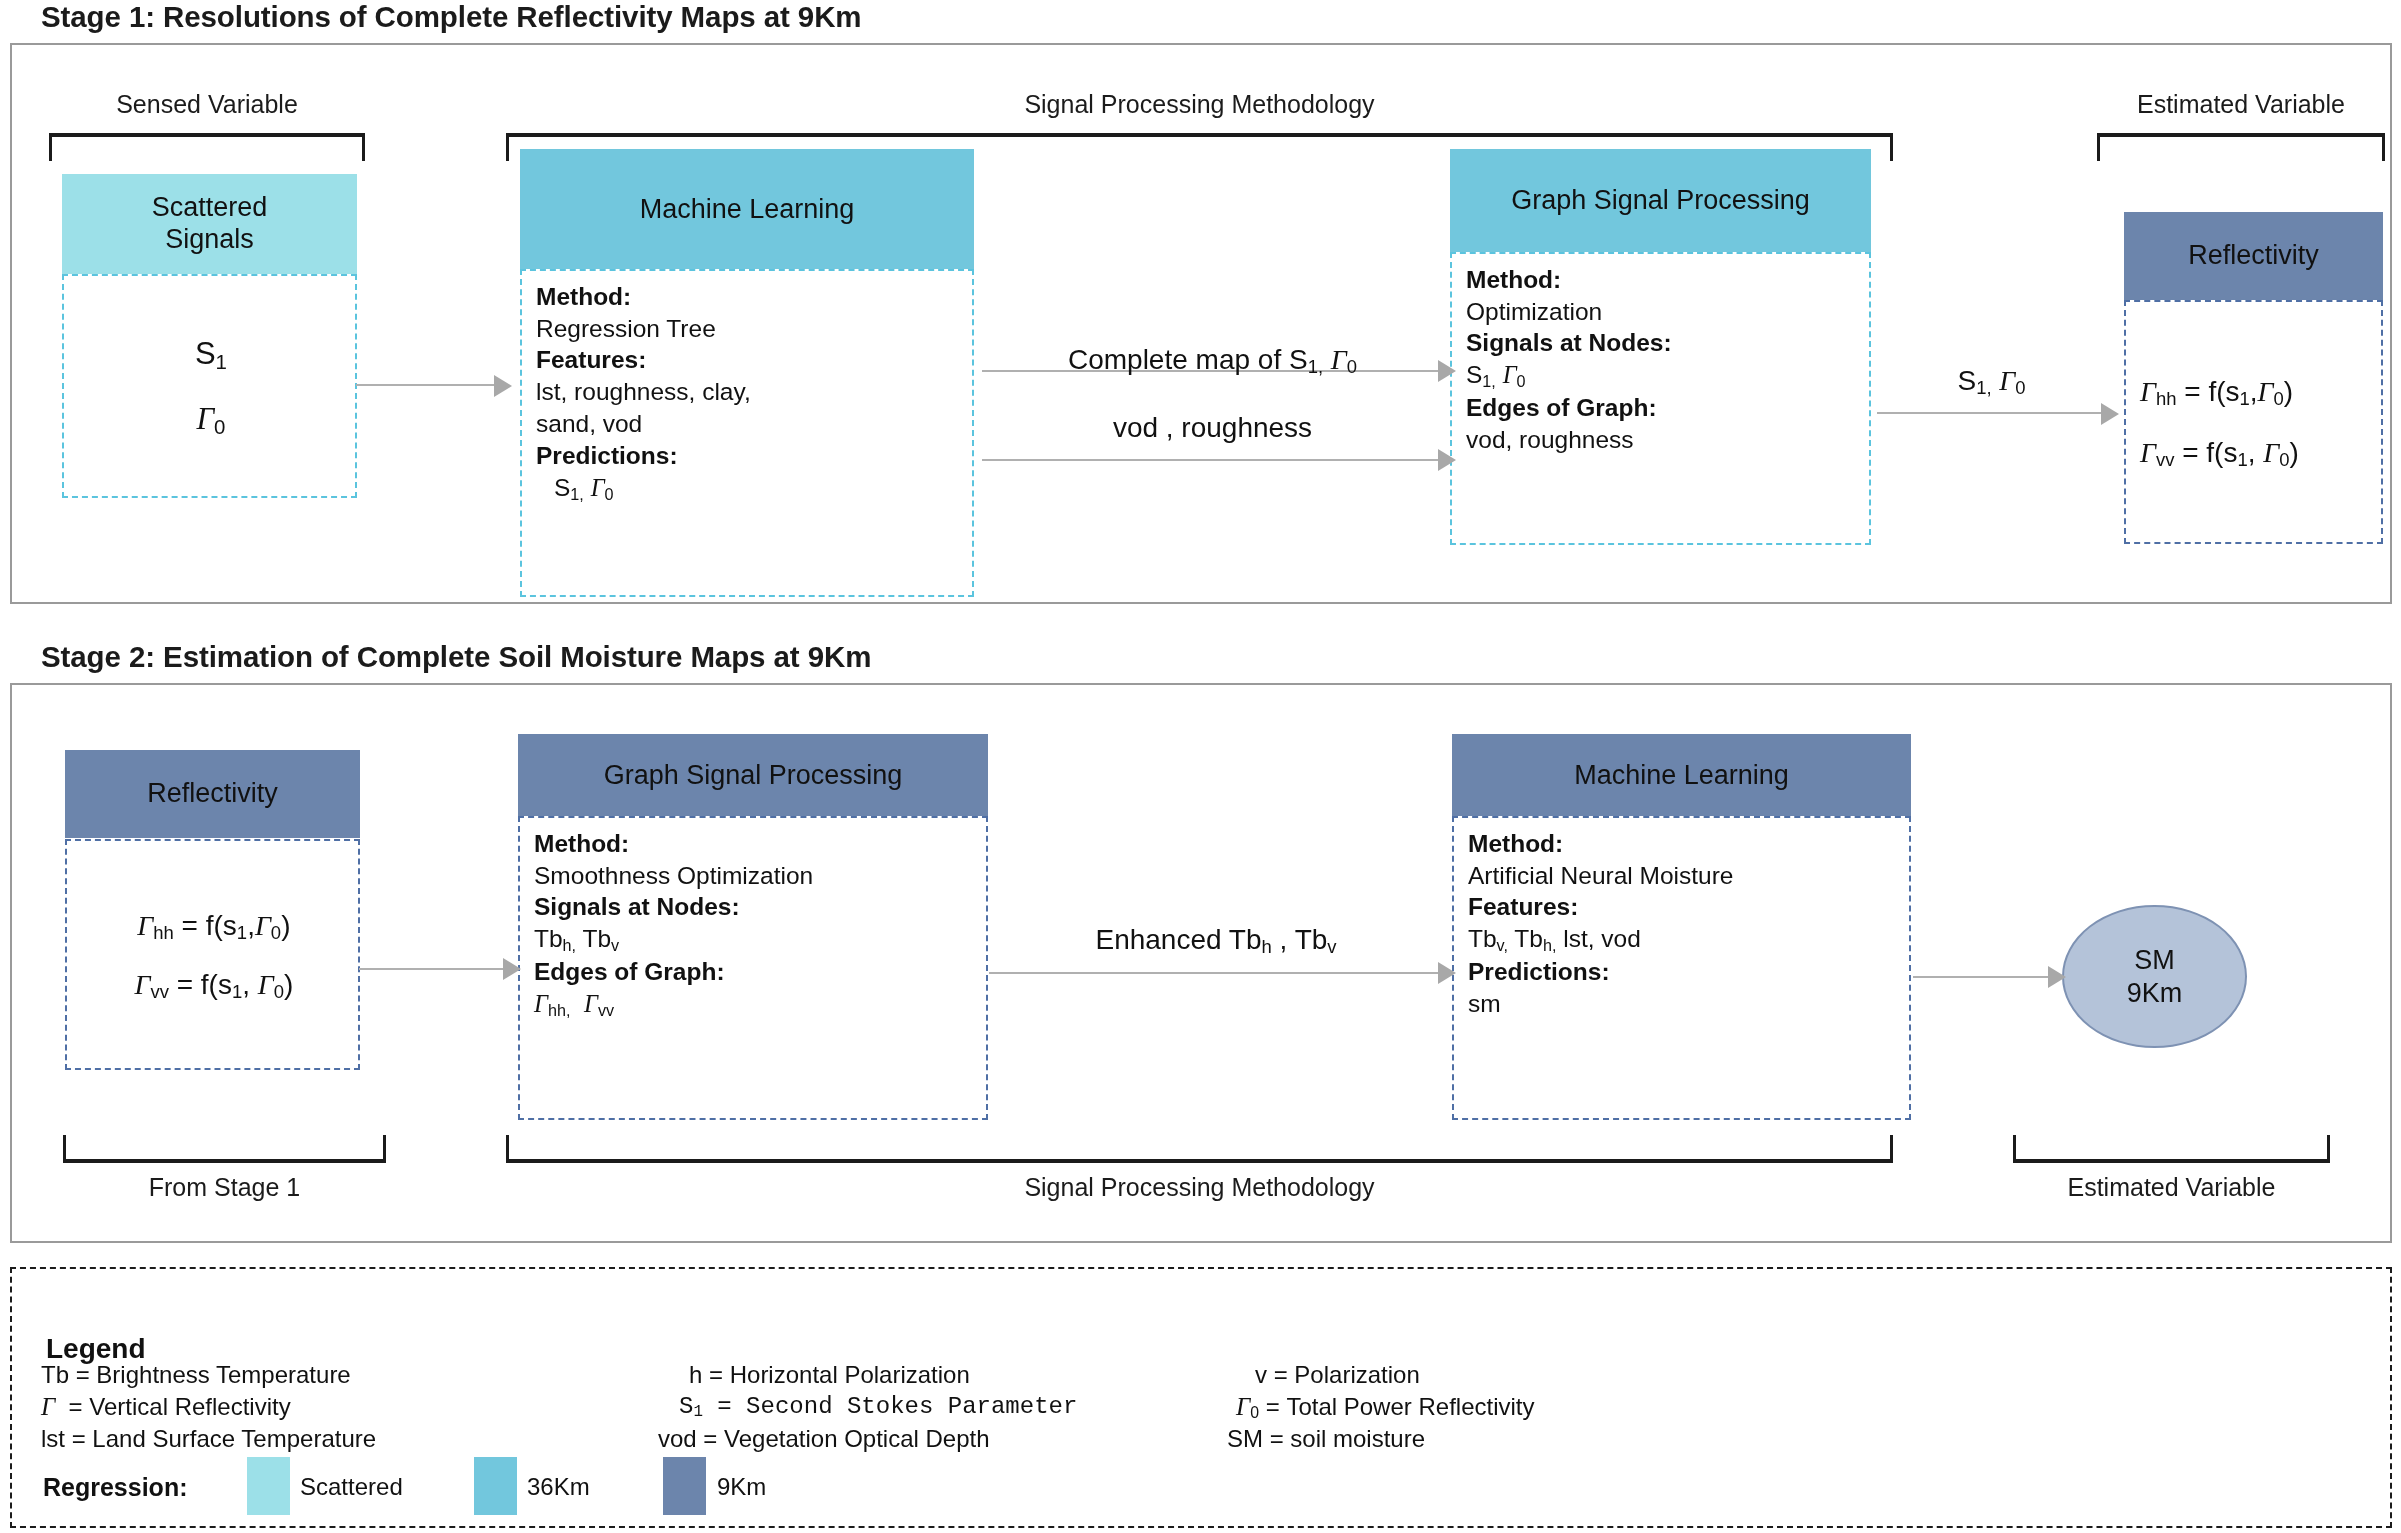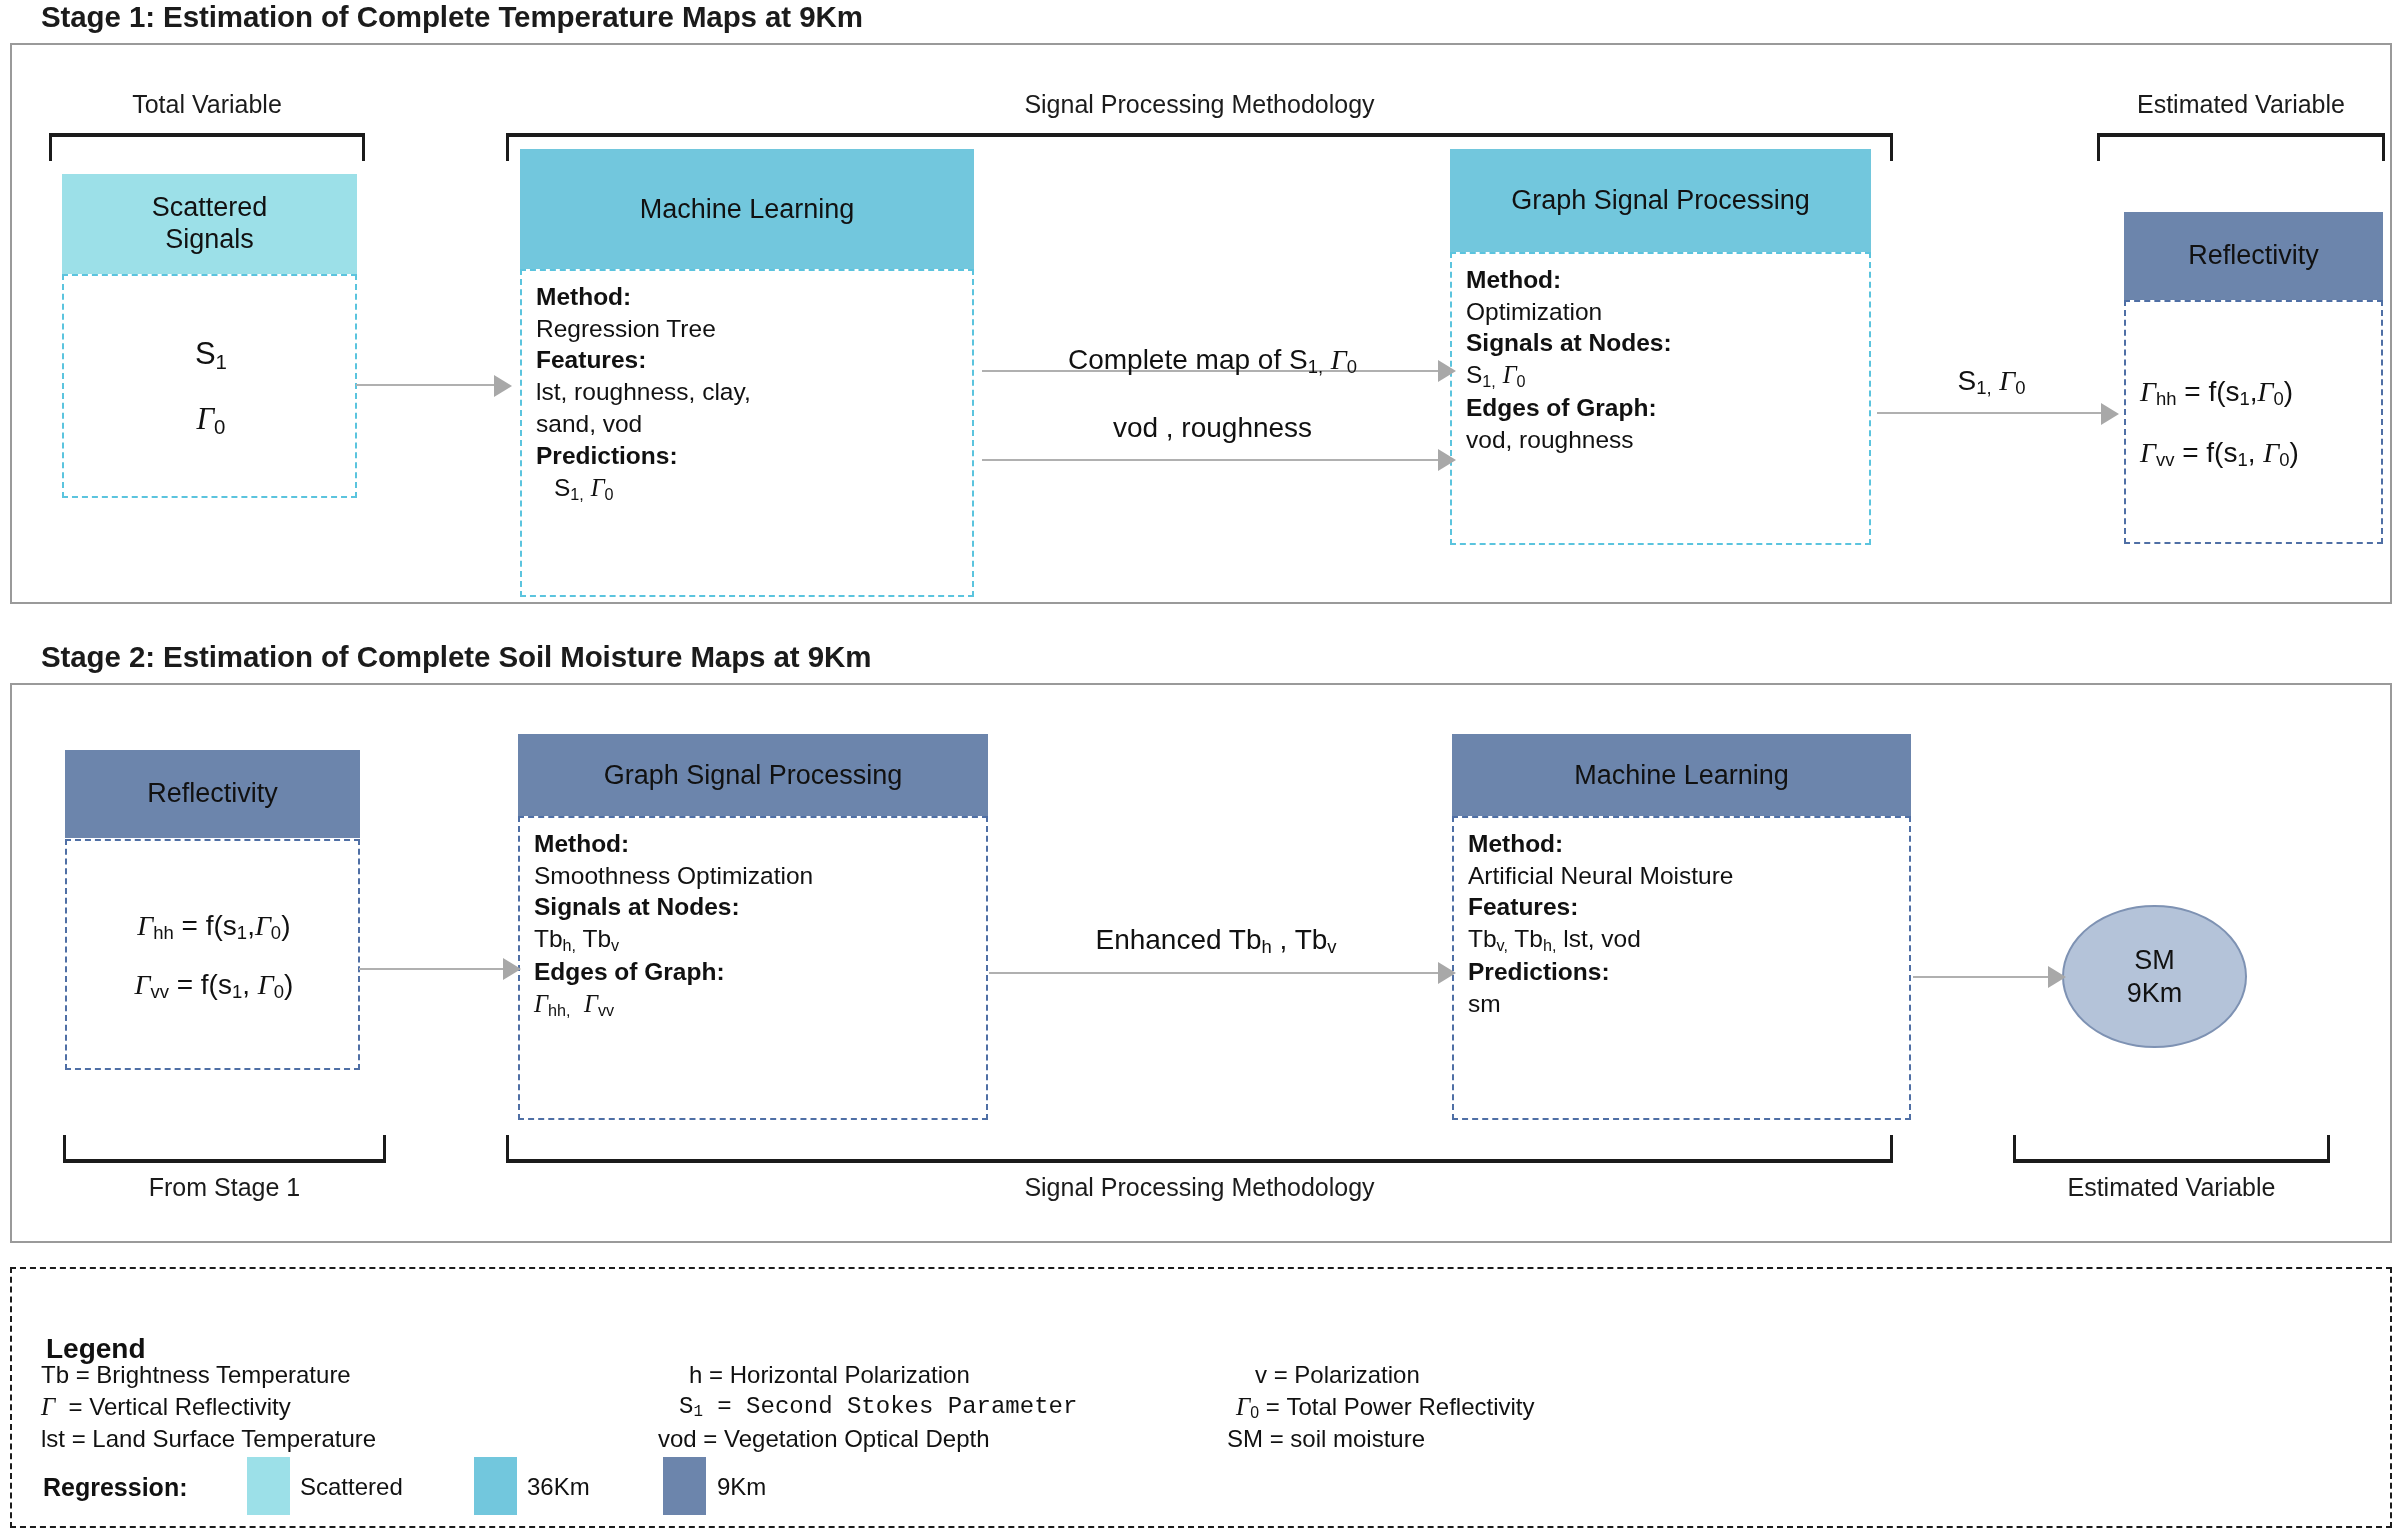--- a/index.html
+++ b/index.html
@@ -75,26 +75,26 @@
   }
   .legend-title{position:absolute;font-size:28px;font-weight:bold;color:#111;margin-top:41px;}
   .legend-item{position:absolute;font-size:24px;color:#111;white-space:nowrap;}
   .legend-res-label{position:absolute;font-size:25px;font-weight:bold;color:#111;}
   .swatch{position:absolute;}
   .swatch-label{position:absolute;font-size:24px;color:#111;white-space:nowrap;}
 </style>
 </head>
 <body>
 
-<div class="abs stage-title" style="left:41px;top:0px;">Stage 1: Estimation of Complete Temperature Maps at 9Km</div>
+<div class="abs stage-title" style="left:41px;top:0px;">Stage 1: Resolutions of Complete Reflectivity Maps at 9Km</div>
 
 <div class="abs stage-frame" style="left:9.8px;top:43px;width:2382px;height:561px;"></div>
 
 <div class="abs bracket top" style="left:49px;top:133px;width:316px;height:28px;"></div>
-<div class="abs bracket-label" style="left:49px;top:90px;width:316px;">Total Variable</div>
+<div class="abs bracket-label" style="left:49px;top:90px;width:316px;">Sensed Variable</div>
 
 <div class="abs bracket top" style="left:506px;top:133px;width:1387px;height:28px;"></div>
 <div class="abs bracket-label" style="left:506px;top:90px;width:1387px;">Signal Processing Methodology</div>
 
 <div class="abs bracket top" style="left:2097px;top:133px;width:288px;height:28px;"></div>
 <div class="abs bracket-label" style="left:2097px;top:90px;width:288px;">Estimated Variable</div>
 
 <div class="abs node-head" style="left:62px;top:174px;width:295px;height:100px;background:#9ce0e8;">
   <span>Scattered<br>Signals</span>
 </div>

